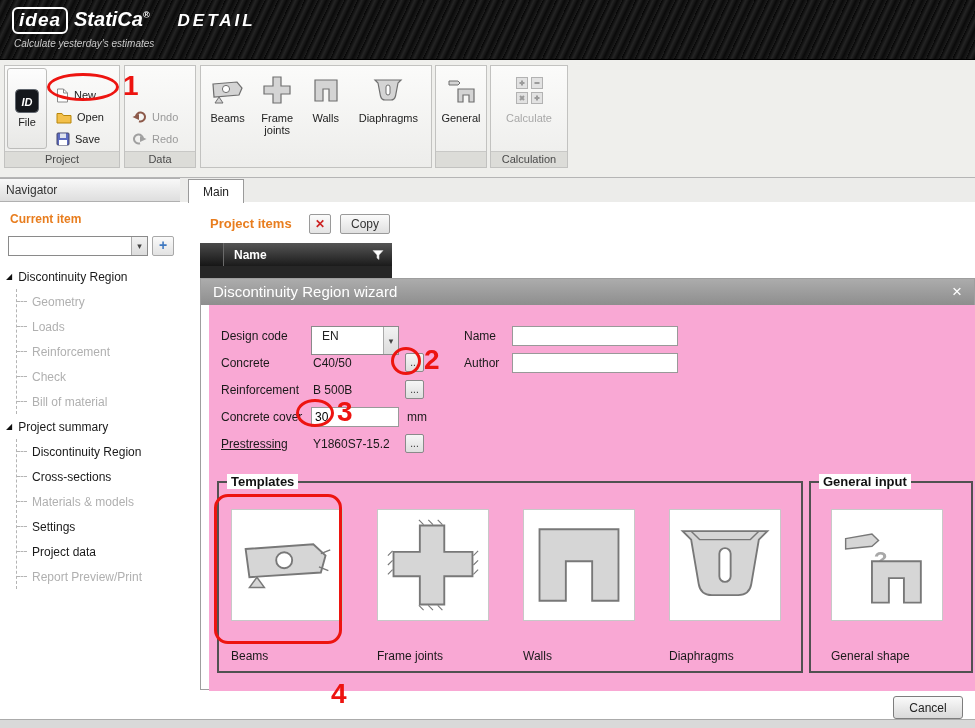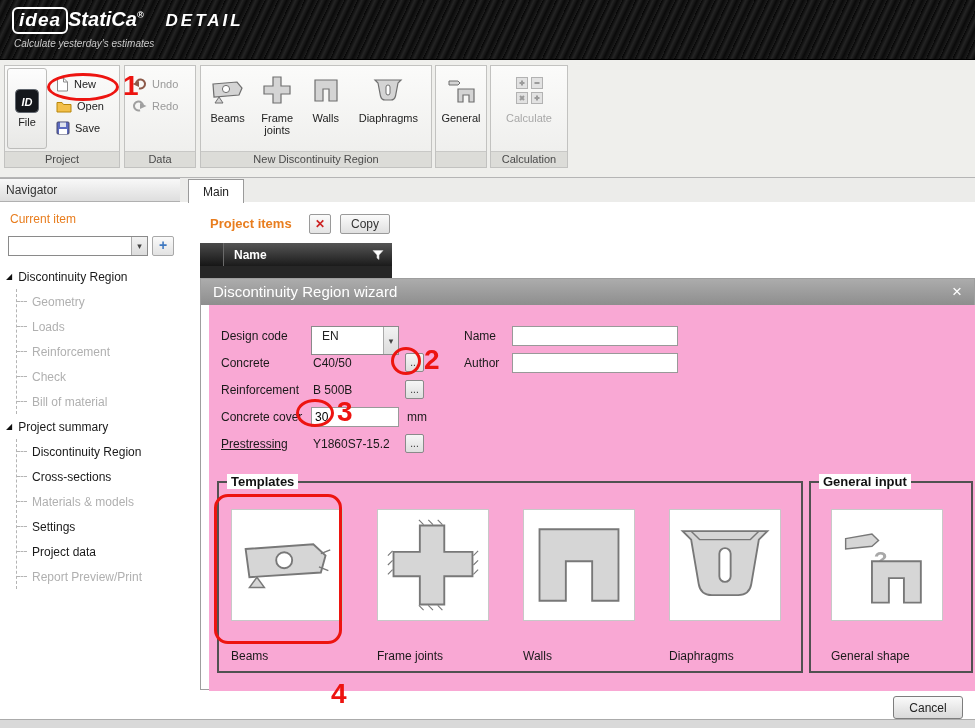--- a/index.html
+++ b/index.html
@@ -3,53 +3,53 @@
 <meta charset="utf-8">
 <style>
   * { margin:0; padding:0; box-sizing:border-box; }
   html,body { width:975px; height:728px; }
   body { position:relative; font-family:"Liberation Sans",sans-serif; background:#fff; overflow:hidden; color:#222; }
 
   
   #titlebar { position:absolute; left:0; top:0; width:975px; height:60px;
     background:repeating-linear-gradient(115deg,#060606 0px,#242424 4px,#0a0a0a 8px,#1c1c1c 12px);
     border-bottom:1px solid #000; }
-  .logo-row { position:absolute; left:12px; top:7px; display:flex; align-items:baseline; gap:0; }
+  .logo-row { position:absolute; left:12px; top:7px; display:flex; align-items:baseline; gap:6px; }
   .logo-idea { display:inline-block; border:2px solid #fff; border-radius:6px; padding:0 5px 1px 5px;
     color:#fff; font-weight:bold; font-style:italic; font-size:19px; letter-spacing:1px; }
   .logo-statica { color:#fff; font-weight:bold; font-style:italic; font-size:20px; }
   .logo-reg { color:#fff; font-size:9px; vertical-align:super; }
   .logo-product { color:#fff; font-weight:bold; font-style:italic; font-size:17px; letter-spacing:3px; margin-left:22px; }
   .tagline { position:absolute; left:14px; top:38px; color:#c9c9c9; font-style:italic; font-size:10px; }
 
   
   #ribbon { position:absolute; left:0; top:60px; width:975px; height:118px; background:#efefec; border-bottom:1px solid #b5b5b5; }
   .rgroup { position:absolute; top:5px; height:103px; display:flex; flex-direction:column;
     border:1px solid #c2c2c0; background:linear-gradient(#fbfbfa,#ededeb); }
   .rbody { flex:1; display:flex; padding:2px; }
   .rlabel { height:16px; line-height:15px; text-align:center; font-size:11px; color:#4a4a4a;
     background:#dcdcd8; border-top:1px solid #c8c8c6; }
   .filebtn { width:40px; display:flex; flex-direction:column; align-items:center; justify-content:center; gap:3px;
     border:1px solid #bdbdbb; background:linear-gradient(#fdfdfd,#e8e8e6); border-radius:3px; cursor:default; }
   .blabel { font-size:11px; color:#222; }
-  .vstack { flex:1; display:flex; flex-direction:column; justify-content:flex-start; padding:6px 2px 0 6px; gap:2px; }
+  .vstack { flex:1; display:flex; flex-direction:column; justify-content:flex-end; padding:6px 2px 0 6px; gap:2px; }
   .sbtn { display:flex; align-items:center; gap:5px; font-size:11px; height:20px; padding:0 3px; color:#222; }
   .sbtn.dis { color:#9a9a9a; }
   .bigbtn { display:flex; flex-direction:column; align-items:center; justify-content:flex-start; padding-top:4px; gap:4px; font-size:11px; color:#222; text-align:center; }
   .bigbtn .icnbox { height:36px; display:flex; align-items:center; }
   .bigbtn.dis { color:#a8a8a8; }
 
   
   #navigator { position:absolute; left:0; top:178px; width:215px; height:541px; background:#fff; border-right:1px solid #a8a8a8; }
   .nav-header { position:absolute; left:0; top:0; width:100%; height:24px;
     background:linear-gradient(#f8f8f8,#dedede); border-top:1px solid #b0b0b0; border-bottom:1px solid #b0b0b0;
     display:flex; align-items:center; font-size:12px; color:#333; padding:0 6px; }
   .nav-header .spacer { flex:1; }
   .nav-arrow { font-size:10px; color:#555; margin-right:8px; }
-  .current-item { position:absolute; left:10px; top:34px; font-size:12px; font-weight:normal; color:#e87d1e; }
+  .current-item { position:absolute; left:10px; top:34px; font-size:12px; font-weight:bold; color:#e87d1e; }
   .combo { position:absolute; left:8px; top:58px; width:140px; height:20px; background:#fff; border:1px solid #8a8a8a; }
   .combo-arrow { position:absolute; right:0; top:0; width:16px; height:100%; background:linear-gradient(#f2f2f2,#dcdcdc);
     border-left:1px solid #aaa; font-size:9px; color:#444; display:flex; align-items:center; justify-content:center; }
   .add-btn { position:absolute; left:152px; top:58px; width:22px; height:20px; border:1px solid #a8a8a8;
     background:linear-gradient(#fafafa,#e2e2e2); color:#3f78c0; font-weight:bold; font-size:14px; line-height:17px; text-align:center; border-radius:2px; }
   .tree { position:absolute; left:6px; top:86px; font-size:12px; width:170px; }
   .tnode { height:25px; display:flex; align-items:center; color:#1a1a1a; }
   .texp { font-size:8px; margin-right:6px; color:#111; }
   .tchildren { margin-left:10px; border-left:1px dashed #b4b4b4; }
   .tleaf { height:25px; display:flex; align-items:center; }
@@ -205,21 +205,20 @@
       <div class="bigbtn" style="width:78px;">
         <span class="icnbox">
           <svg width="30" height="28" viewBox="0 0 30 28">
             <path d="M2,4 h26 l-3,3 -2.5,13 q-1,4 -4.5,4 h-6 q-3.5,0 -4.5,-4 L5,7 z" fill="#d4d4d4" stroke="#6f6f6f" stroke-width="1.2"></path>
             <rect x="13" y="9" width="4" height="10" rx="2" fill="#fff" stroke="#6f6f6f"></rect>
           </svg>
         </span>
         <span>Diaphragms</span>
       </div>
     </div>
-    <div class="rlabel">New Discontinuity Region</div>
   </div>
 
   <div class="rgroup" style="left:435px; width:52px;">
     <div class="rbody" style="justify-content:center;">
       <div class="bigbtn" style="width:48px;">
         <span class="icnbox">
           <svg width="30" height="28" viewBox="0 0 30 28">
             <path d="M3,5 h9 l2,2 -2,2 h-9 z" fill="#d4d4d4" stroke="#6f6f6f"></path>
             <path d="M12,13 h16 v13 h-5 v-7 h-6 v7 h-5 z" fill="#d4d4d4" stroke="#6f6f6f" stroke-width="1.2"></path>
           </svg>

